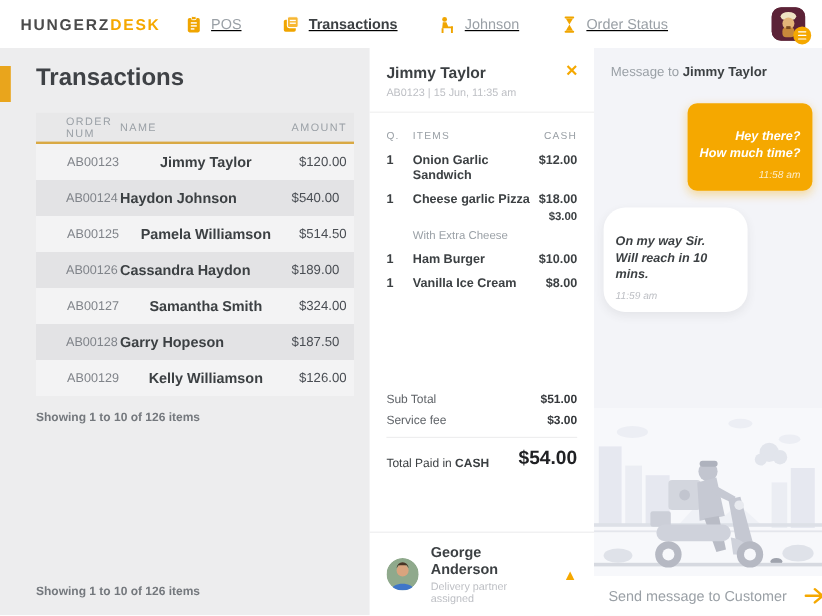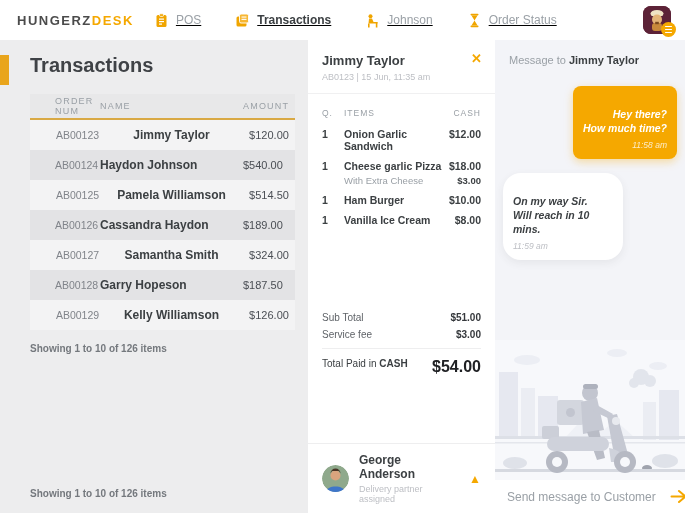--- a/index.html
+++ b/index.html
@@ -48,26 +48,26 @@
   .order-meta { margin-top:4px; font-size:9px; color:#BDBFC4; }
   .close-btn { position:absolute; right:13px; top:12px; color:#F5A800; font-size:13px; font-weight:bold; cursor:pointer; line-height:1; }
   .items { padding:10px 14px 0; }
   .items-head { display:flex; font-size:8.5px; letter-spacing:1px; color:#9AA0A6; margin:4px 0 10px; }
   .qh { width:22px; } .ih { flex:1; } .ph { text-align:right; }
   .item-row { display:flex; font-size:10.5px; color:#3C4043; margin-bottom:8px; }
   .q { width:22px; font-weight:bold; }
   .iname { flex:1; font-weight:bold; padding-right:4px; }
   .iprice { font-weight:bold; white-space:nowrap; }
   .addon-row { display:flex; font-size:9.5px; margin:-5px 0 8px; }
-  .addon-name { flex:1; margin-left:22px; color:#9AA0A6; }
+  .addon-name { flex:1; margin-left:22px; color:#9AA0A6;margin-top:16px; }
   .addon-price { font-weight:bold; color:#3C4043; }
   .totals { margin-top:78px; padding:0 14px; }
   .t-row { display:flex; justify-content:space-between; font-size:10px; color:#5F6368; margin-bottom:6px; }
   .t-val { font-weight:bold; color:#35383C; }
-  .total-row { display:flex; justify-content:space-between; align-items:flex-start; border-top:1px solid #EEEEEF; margin-top:8px; padding-top:9px; }
+  .total-row { display:flex; justify-content:space-between; align-items:flex-end; border-top:1px solid #EEEEEF; margin-top:8px; padding-top:9px; }
   .total-label { font-size:10px; color:#3C4043; }
   .total-label b { font-weight:bold; }
   .total-value { font-size:16px; font-weight:bold; color:#202124; }
   .mid-footer { margin-top:auto; border-top:1px solid #EEEEEF; padding:9px 14px; display:flex; align-items:center; gap:10px; }
   .courier-avatar { width:27px; height:27px; border-radius:50%; overflow:hidden; flex:0 0 27px; }
   .courier-name { font-size:12px; font-weight:bold; color:#3C4043; }
   .courier-status { margin-top:3px; font-size:9px; color:#BDBFC4; }
   .expand-arrow { margin-left:auto; color:#F5A800; font-size:12px; cursor:pointer; }
 
   

